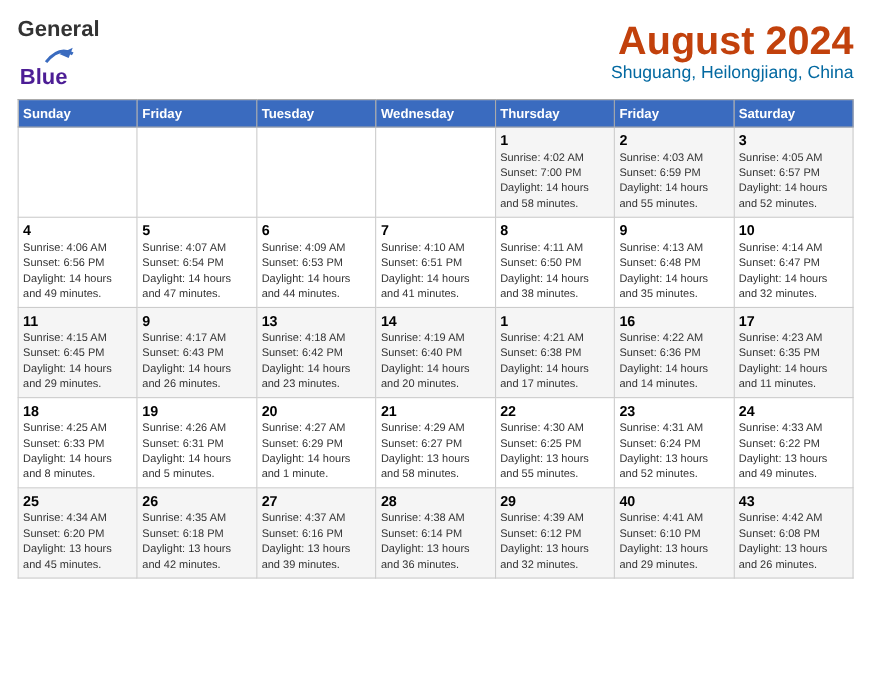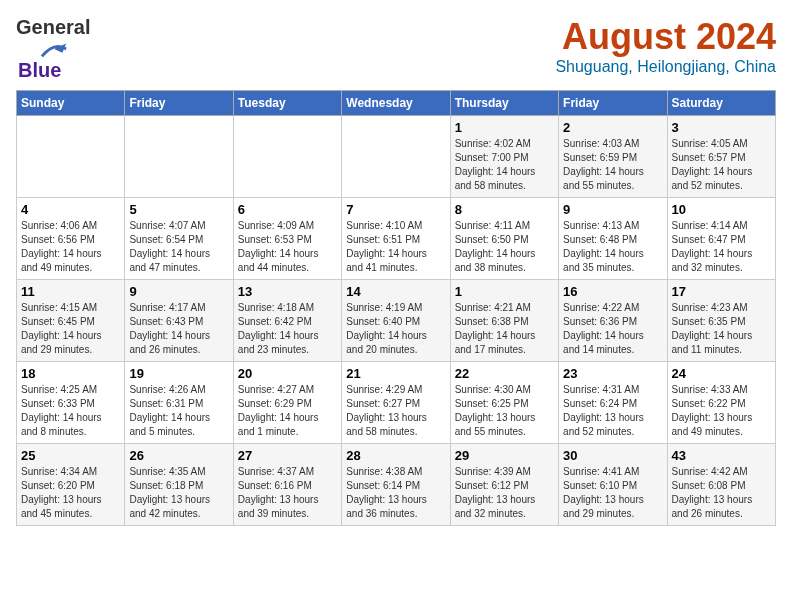--- a/index.html
+++ b/index.html
@@ -249,21 +249,21 @@
         </td>
         <td>
           <span class="day-num">28</span>
           <div class="day-info">Sunrise: 4:38 AM<br>Sunset: 6:14 PM<br>Daylight: 13 hours<br>and 36 minutes.</div>
         </td>
         <td>
           <span class="day-num">29</span>
           <div class="day-info">Sunrise: 4:39 AM<br>Sunset: 6:12 PM<br>Daylight: 13 hours<br>and 32 minutes.</div>
         </td>
         <td>
-          <span class="day-num">30</span>
+          <span class="day-num">40</span>
           <div class="day-info">Sunrise: 4:41 AM<br>Sunset: 6:10 PM<br>Daylight: 13 hours<br>and 29 minutes.</div>
         </td>
         <td>
           <span class="day-num">43</span>
           <div class="day-info">Sunrise: 4:42 AM<br>Sunset: 6:08 PM<br>Daylight: 13 hours<br>and 26 minutes.</div>
         </td>
       </tr>
     </tbody>
 </table>
 

